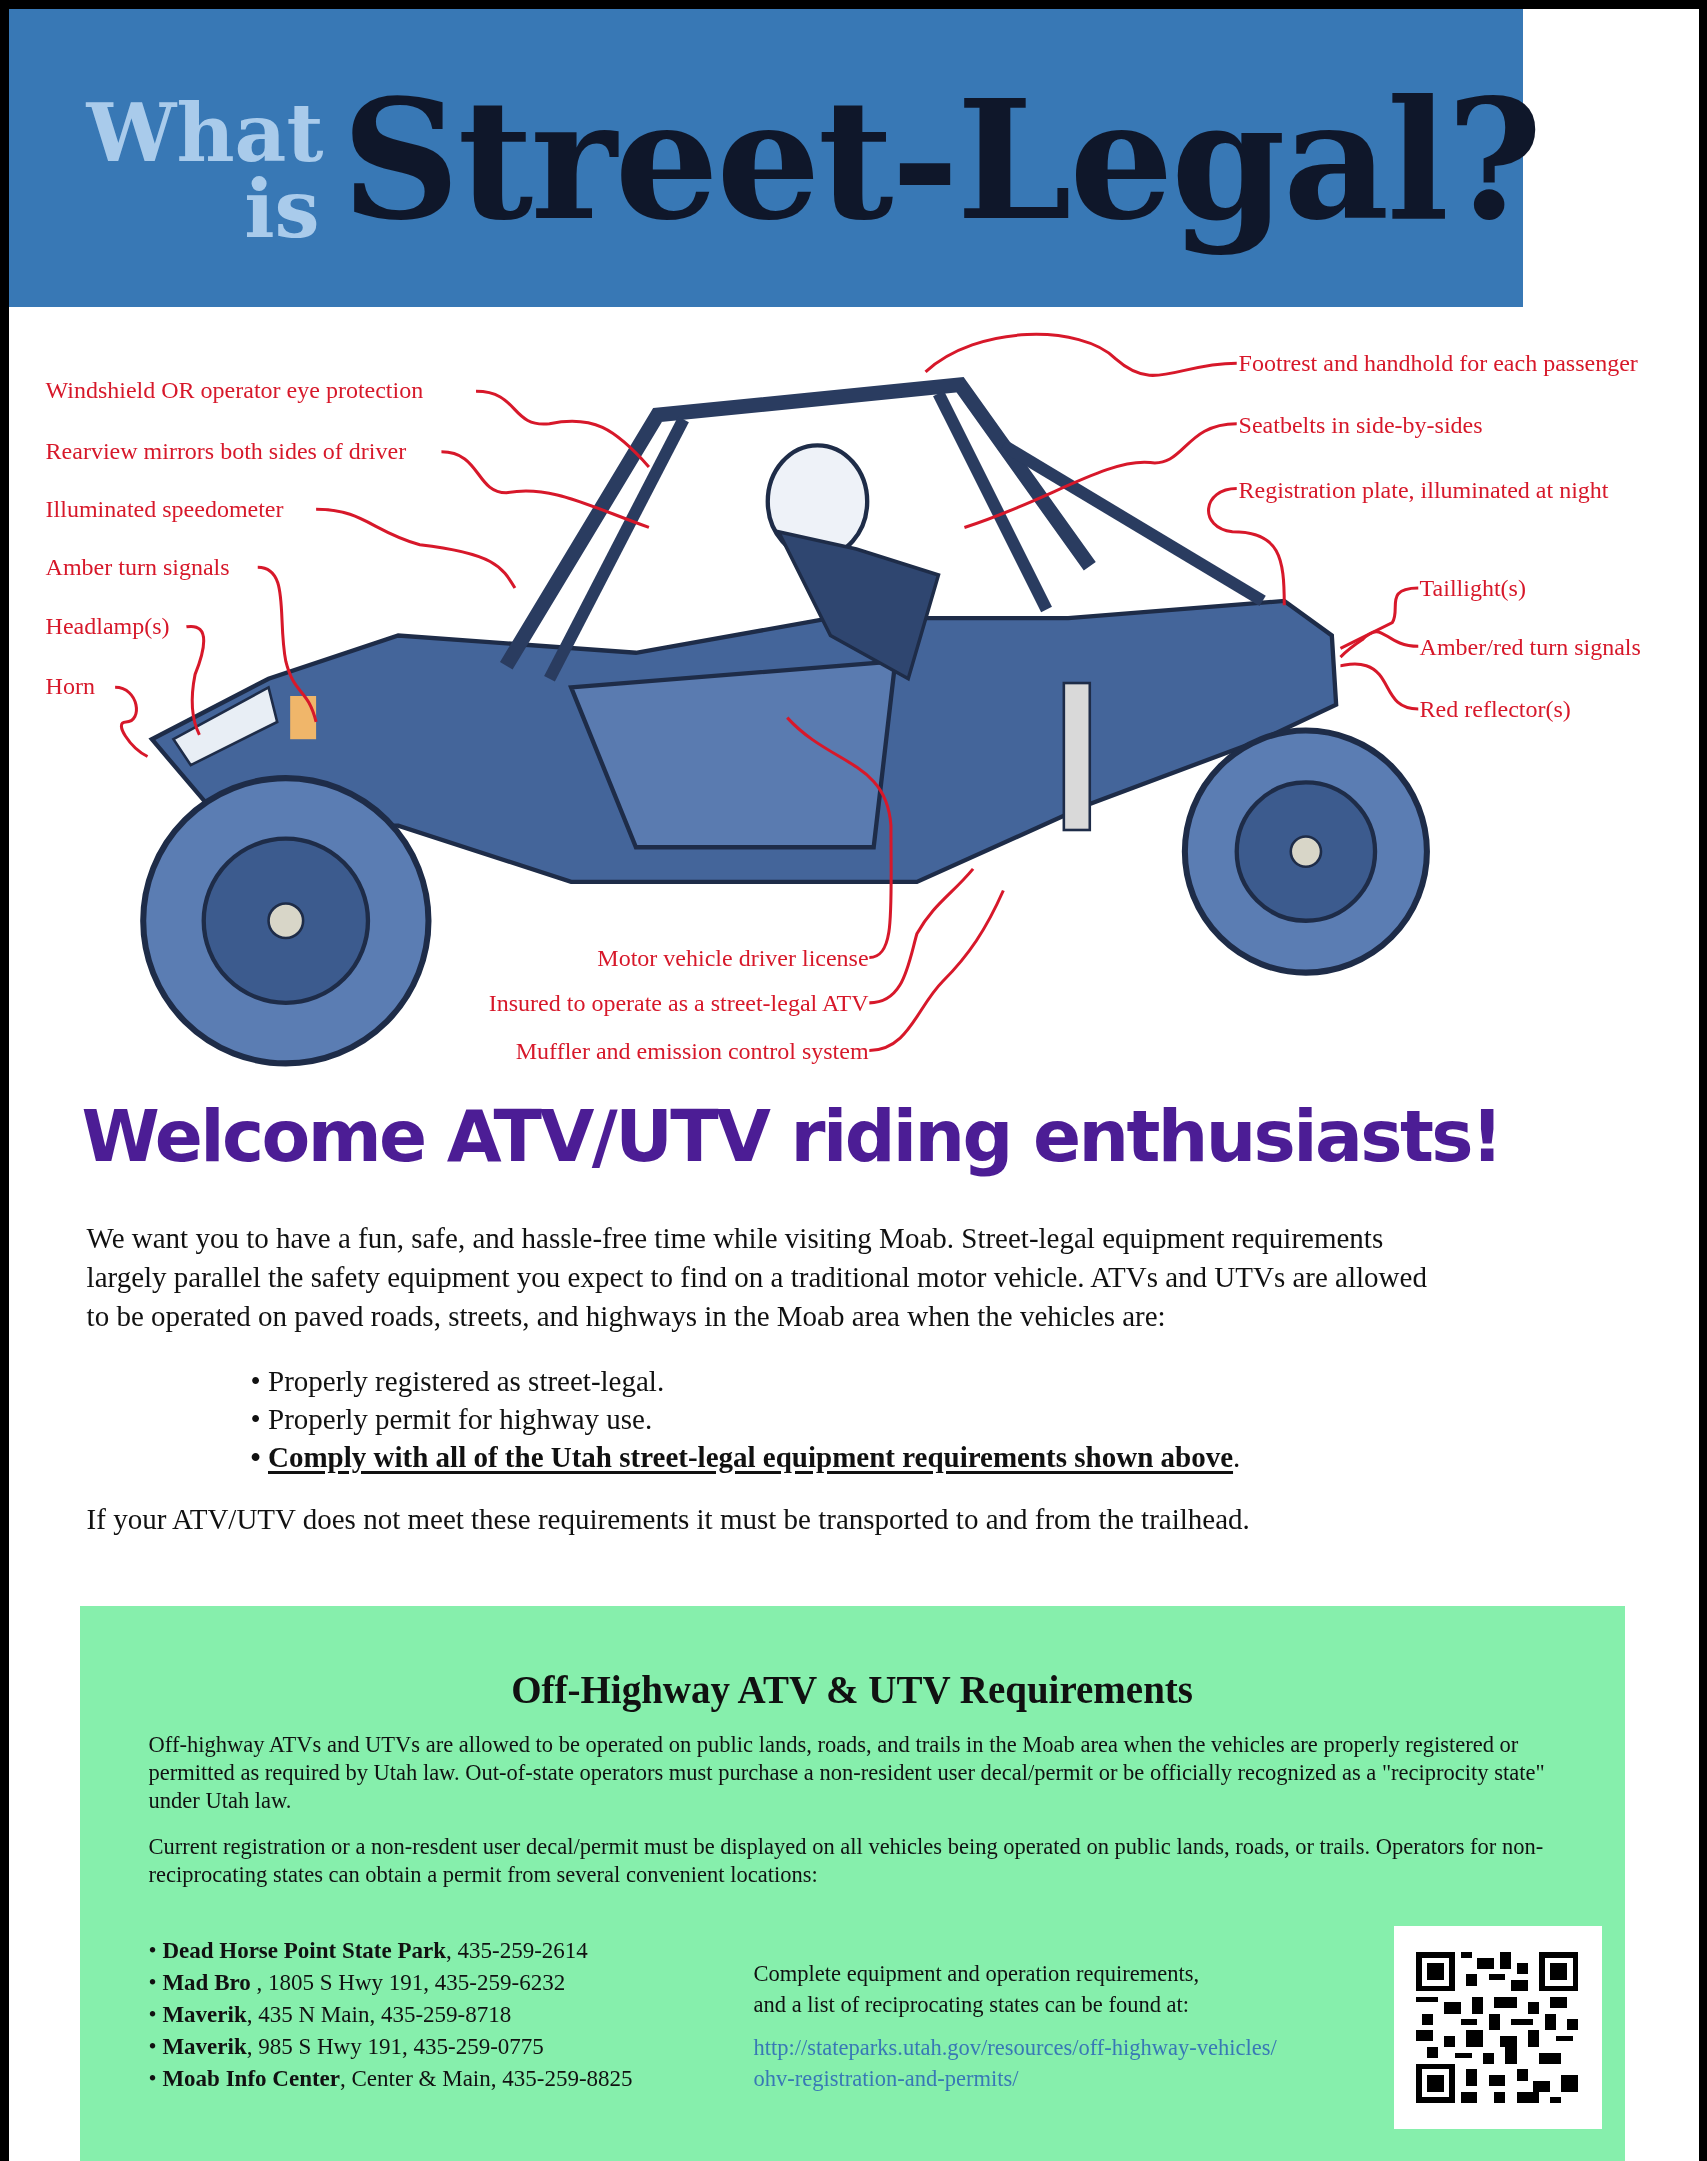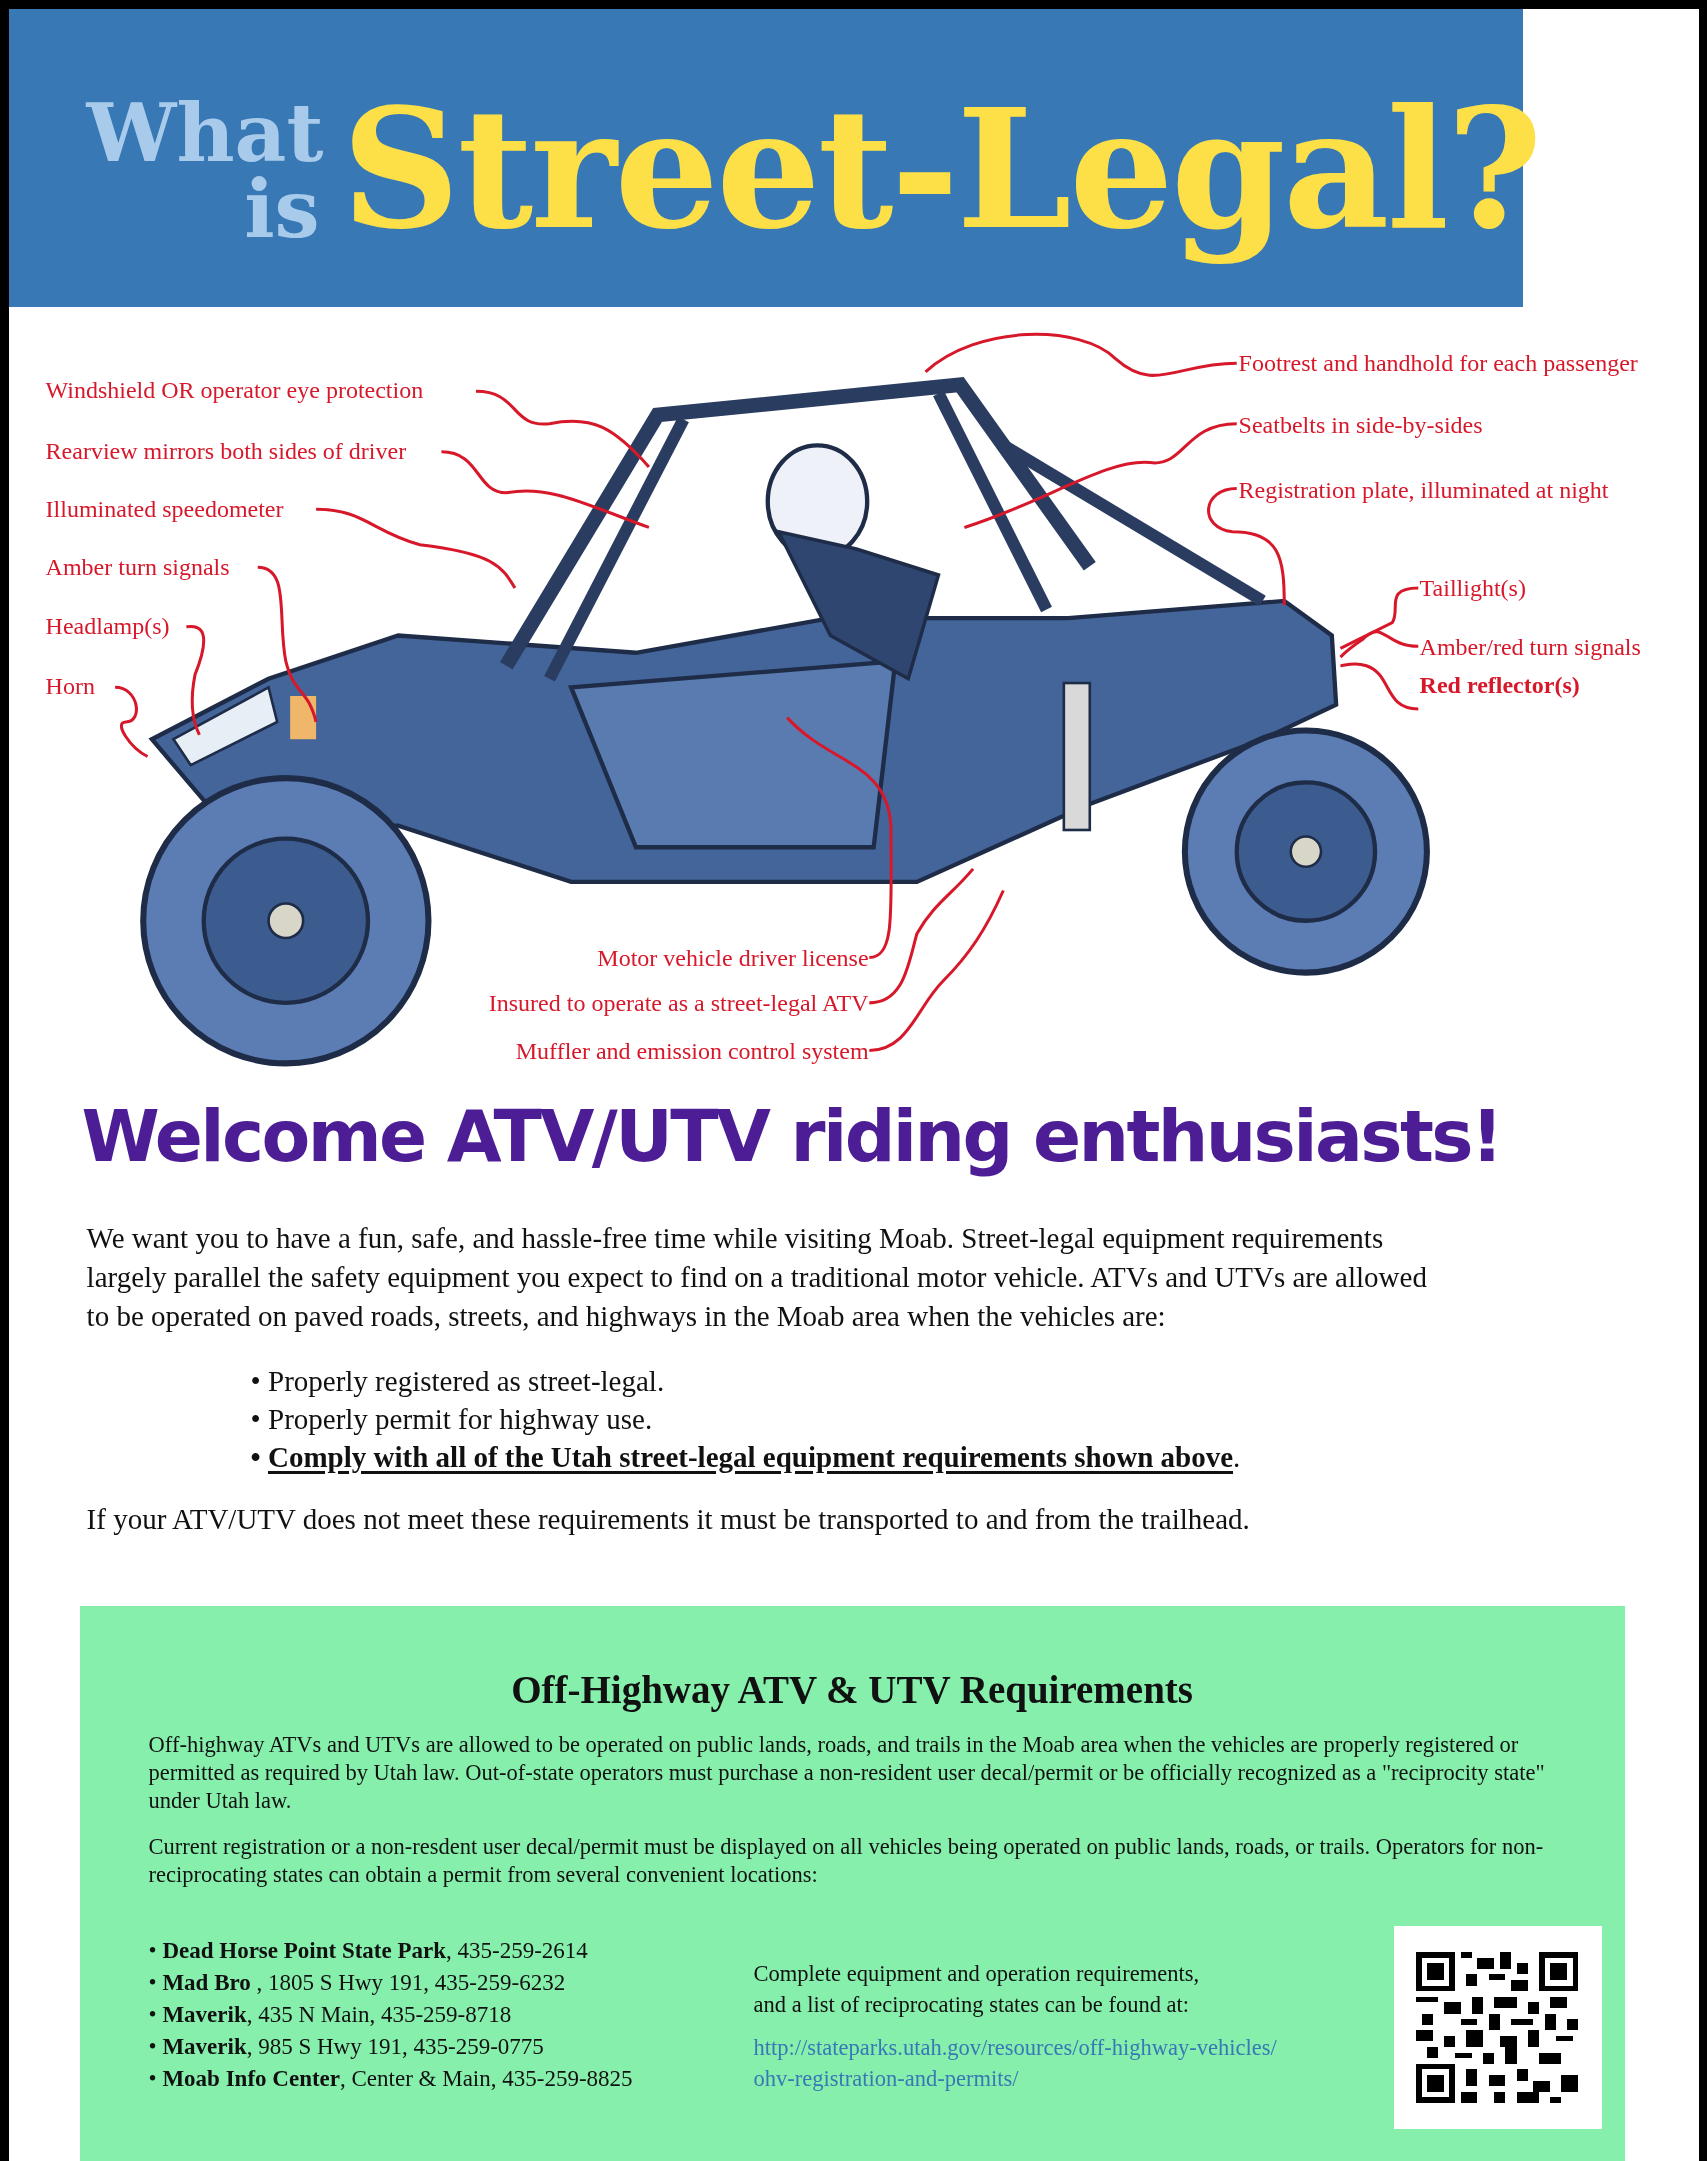--- a/index.html
+++ b/index.html
@@ -3,21 +3,21 @@
 <meta charset="utf-8">
 <style>
   html,body{margin:0;padding:0;background:#000;}
   body{width:1707px;height:2646px;position:relative;overflow:hidden;font-family:"Liberation Serif","DejaVu Serif",serif;}
   .page{position:absolute;left:8.6px;top:8.6px;width:1690px;height:2628px;background:#fff;overflow:hidden;}
 
   
   .header{position:absolute;left:0;top:0;width:1514px;height:298px;background:#3878B5;}
   .what{position:absolute;left:78px;top:86px;font-family:"DejaVu Serif",serif;font-weight:bold;font-size:80px;line-height:76px;color:#A9CBEB;text-align:right;width:233px;}
   .what .is{display:block;}
-  .title{position:absolute;left:333px;top:70px;font-family:"DejaVu Serif",serif;font-weight:bold;font-size:164px;line-height:182px;color:#fde047;letter-spacing:-2.6px;white-space:nowrap;}
+  .title{position:absolute;left:333px;top:61px;font-family:"DejaVu Serif",serif;font-weight:bold;font-size:164px;line-height:182px;color:#0f172a;letter-spacing:-2.6px;white-space:nowrap;}
 
   
   .diagram{position:absolute;left:0;top:298px;width:1690px;height:778px;}
   .lbl{position:absolute;font-family:"Liberation Serif",serif;font-size:24px;color:#D7182A;white-space:nowrap;line-height:28px;}
   svg.leaders{position:absolute;left:0;top:0;}
 
   
   .welcome{position:absolute;left:73px;top:1085px;font-family:"DejaVu Sans",sans-serif;font-weight:bold;font-size:71px;color:#4c1d95;letter-spacing:-2.6px;white-space:nowrap;line-height:86px;}
   .intro{position:absolute;left:78px;top:1210px;width:1556px;font-size:29px;line-height:39px;color:#111;}
   .intro p{margin:0;}
@@ -109,21 +109,21 @@
     <div class="lbl" style="left:37px;top:188px;">Illuminated speedometer</div>
     <div class="lbl" style="left:37px;top:246px;">Amber turn signals</div>
     <div class="lbl" style="left:37px;top:305px;">Headlamp(s)</div>
     <div class="lbl" style="left:37px;top:365px;">Horn</div>
 
     <div class="lbl" style="left:1230px;top:42px;">Footrest and handhold for each passenger</div>
     <div class="lbl" style="left:1230px;top:104px;">Seatbelts in side-by-sides</div>
     <div class="lbl" style="left:1230px;top:169px;">Registration plate, illuminated at night</div>
     <div class="lbl" style="left:1411px;top:267px;">Taillight(s)</div>
     <div class="lbl" style="left:1411px;top:326px;">Amber/red turn signals</div>
-    <div class="lbl" style="left:1411px;top:364px;font-weight:bold;">Red reflector(s)</div>
+    <div class="lbl" style="left:1411px;top:388px;">Red reflector(s)</div>
 
     <div class="lbl" style="right:830px;top:637px;">Motor vehicle driver license</div>
     <div class="lbl" style="right:830px;top:682px;">Insured to operate as a street-legal ATV</div>
     <div class="lbl" style="right:830px;top:730px;">Muffler and emission control system</div>
   </div>
 
   <div class="welcome">Welcome ATV/UTV riding enthusiasts!</div>
 
   <div class="intro">
     <p>We want you to have a fun, safe, and hassle-free time while visiting Moab.  Street-legal equipment requirements</p>

